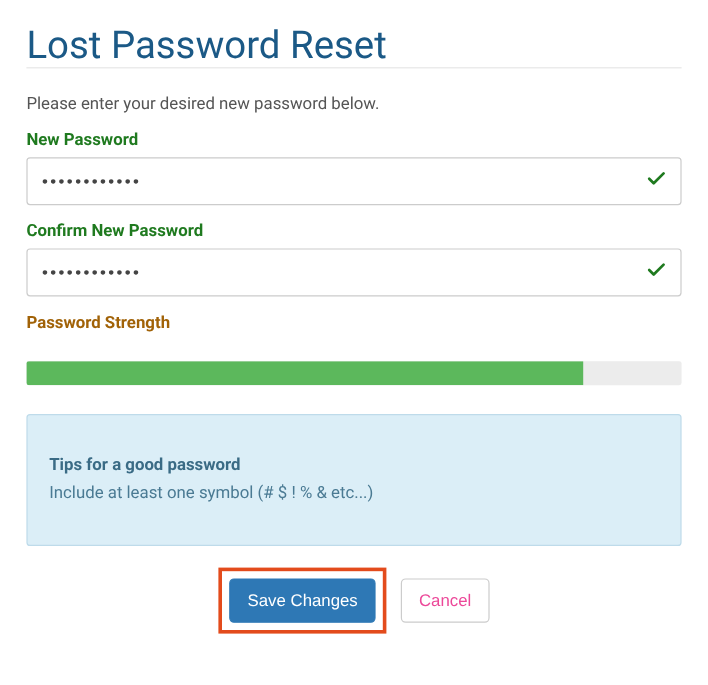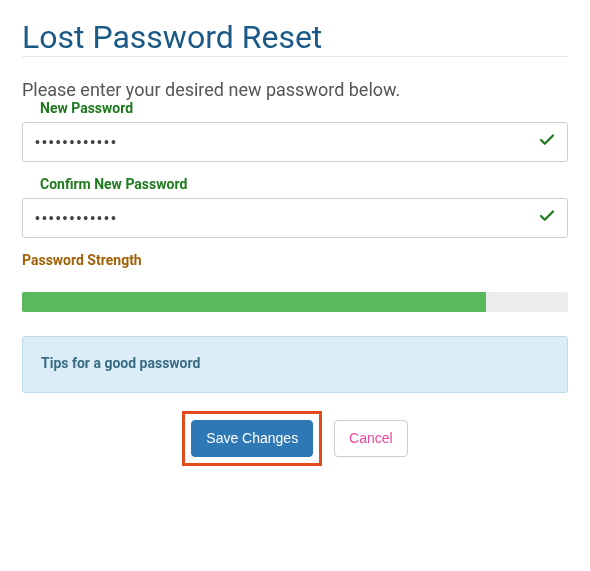--- a/index.html
+++ b/index.html
@@ -12,31 +12,30 @@
       color: #333;
     }
     h1.title {
       font-size: 32px;
       font-weight: 400;
       color: #1b5986;
       border-bottom: 1px solid #e6e6e6;
       margin-bottom: 22px;
     }
     .subtitle {
-      font-size: 18px;
+      font-size: 14px;
       color: #555;
-      margin-bottom: 0;
+      margin-bottom: 14px;
     }
     .field-label {
       font-size: 14px;
       font-weight: 700;
       color: #1f7a1f;
       margin-bottom: 6px;
       display: block;
-      margin-left: 18px;
     }
     .input-wrap {
       position: relative;
       margin-bottom: 14px;
     }
     .text-input {
       width: 100%;
       height: 40px;
       border: 1px solid #ccc;
       border-radius: 3px;
@@ -70,21 +69,21 @@
       margin-bottom: 24px;
     }
     .strength-fill {
       height: 100%;
       background: #5cb85c;
     }
     .tips-box {
       border: 1px solid #bedbea;
       background: #dbeef7;
       border-radius: 3px;
-      padding: 16px 18px;
+      padding: 32px 18px;
       margin-bottom: 18px;
       color: #4a7a93;
       line-height: 1.5;
       font-size: 14px;
     }
     .tips-title {
       font-weight: 700;
       color: #3a6b85;
       margin-bottom: 2px;
     }
@@ -145,20 +144,21 @@
   </span>
 </div>
 
 <div class="strength-label">Password Strength</div>
 <div class="strength-bar">
   <div class="strength-fill" style="width: 85%; background: rgb(92, 184, 92);"></div>
 </div>
 
 <div class="tips-box">
   <div class="tips-title">Tips for a good password</div>
+  <div>Include at least one symbol (# $ ! % &amp; etc...)</div>
 </div>
 
 <div class="actions">
   <span class="highlight-box">
     <button class="btn btn-primary">Save Changes</button>
   </span>
   <button class="btn btn-default">Cancel</button>
 </div>
 
 </body></html>

